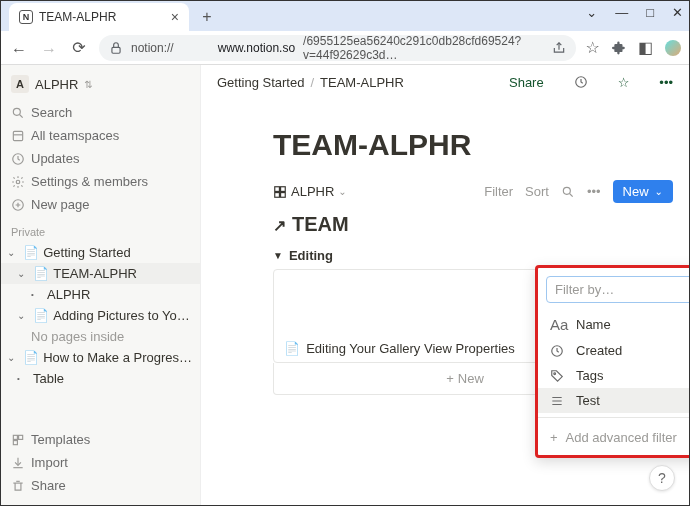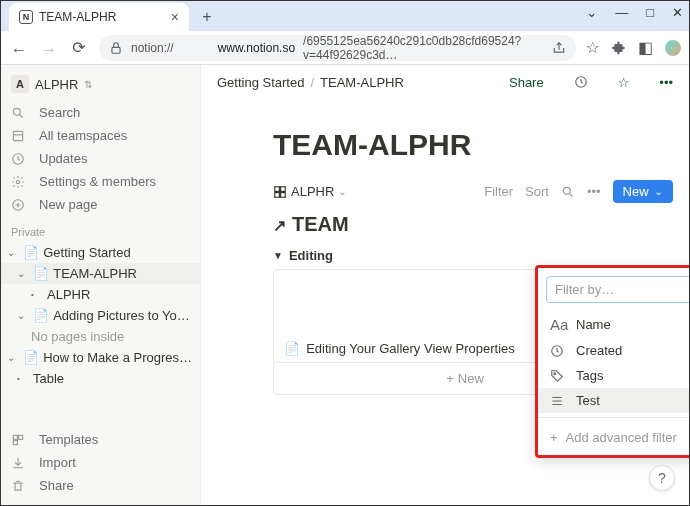--- a/index.html
+++ b/index.html
@@ -20,21 +20,21 @@
 .url-host { color: #202124; margin-left: 36px; }
 .rightext { display: flex; gap: 12px; color: #555; align-items: center; }
 .ext-dot { width: 16px; height: 16px; border-radius: 50%; background: linear-gradient(135deg,#6dd,#da7); }
 
 .app { display: flex; height: calc(100% - 64px); }
 
 
 .sidebar { width: 200px; background: #f7f7f5; border-right: 1px solid #eee; display: flex; flex-direction: column; font-size: 13px; color: #6b6b6b; overflow: hidden; }
 .ws-header { display: flex; align-items: center; gap: 6px; padding: 10px 10px 8px; color: #37352f; font-weight: 500; }
 .ws-ico { width: 18px; height: 18px; background: #ece9e4; border-radius: 3px; display: flex; align-items: center; justify-content: center; font-size: 11px; color: #37352f; font-weight: 600; }
-.sb-item { display: flex; align-items: center; gap: 12px; padding: 4px 10px; cursor: pointer; }
+.sb-item { display: flex; align-items: center; gap: 4px; padding: 4px 10px; cursor: pointer; }
 .sb-ico { width: 16px; text-align: center; color: #9b9a97; }
 .sb-section { padding: 10px 10px 4px; font-size: 11px; color: #9b9a97; font-weight: 500; }
 .tree-item { display: flex; align-items: center; gap: 4px; padding: 3px 6px; cursor: pointer; }
 .tree-item.active { background: #efefed; }
 .tree-caret { width: 12px; color: #6b6b6b; font-size: 10px; }
 .tree-doc { color: #9b9a97; font-size: 13px; }
 .tree-label { color: #37352f; font-size: 13px; white-space: nowrap; overflow: hidden; text-overflow: ellipsis; }
 .tree-label.grey { color: #9b9a97; }
 .indent1 { padding-left: 16px; }
 .indent2 { padding-left: 30px; }

